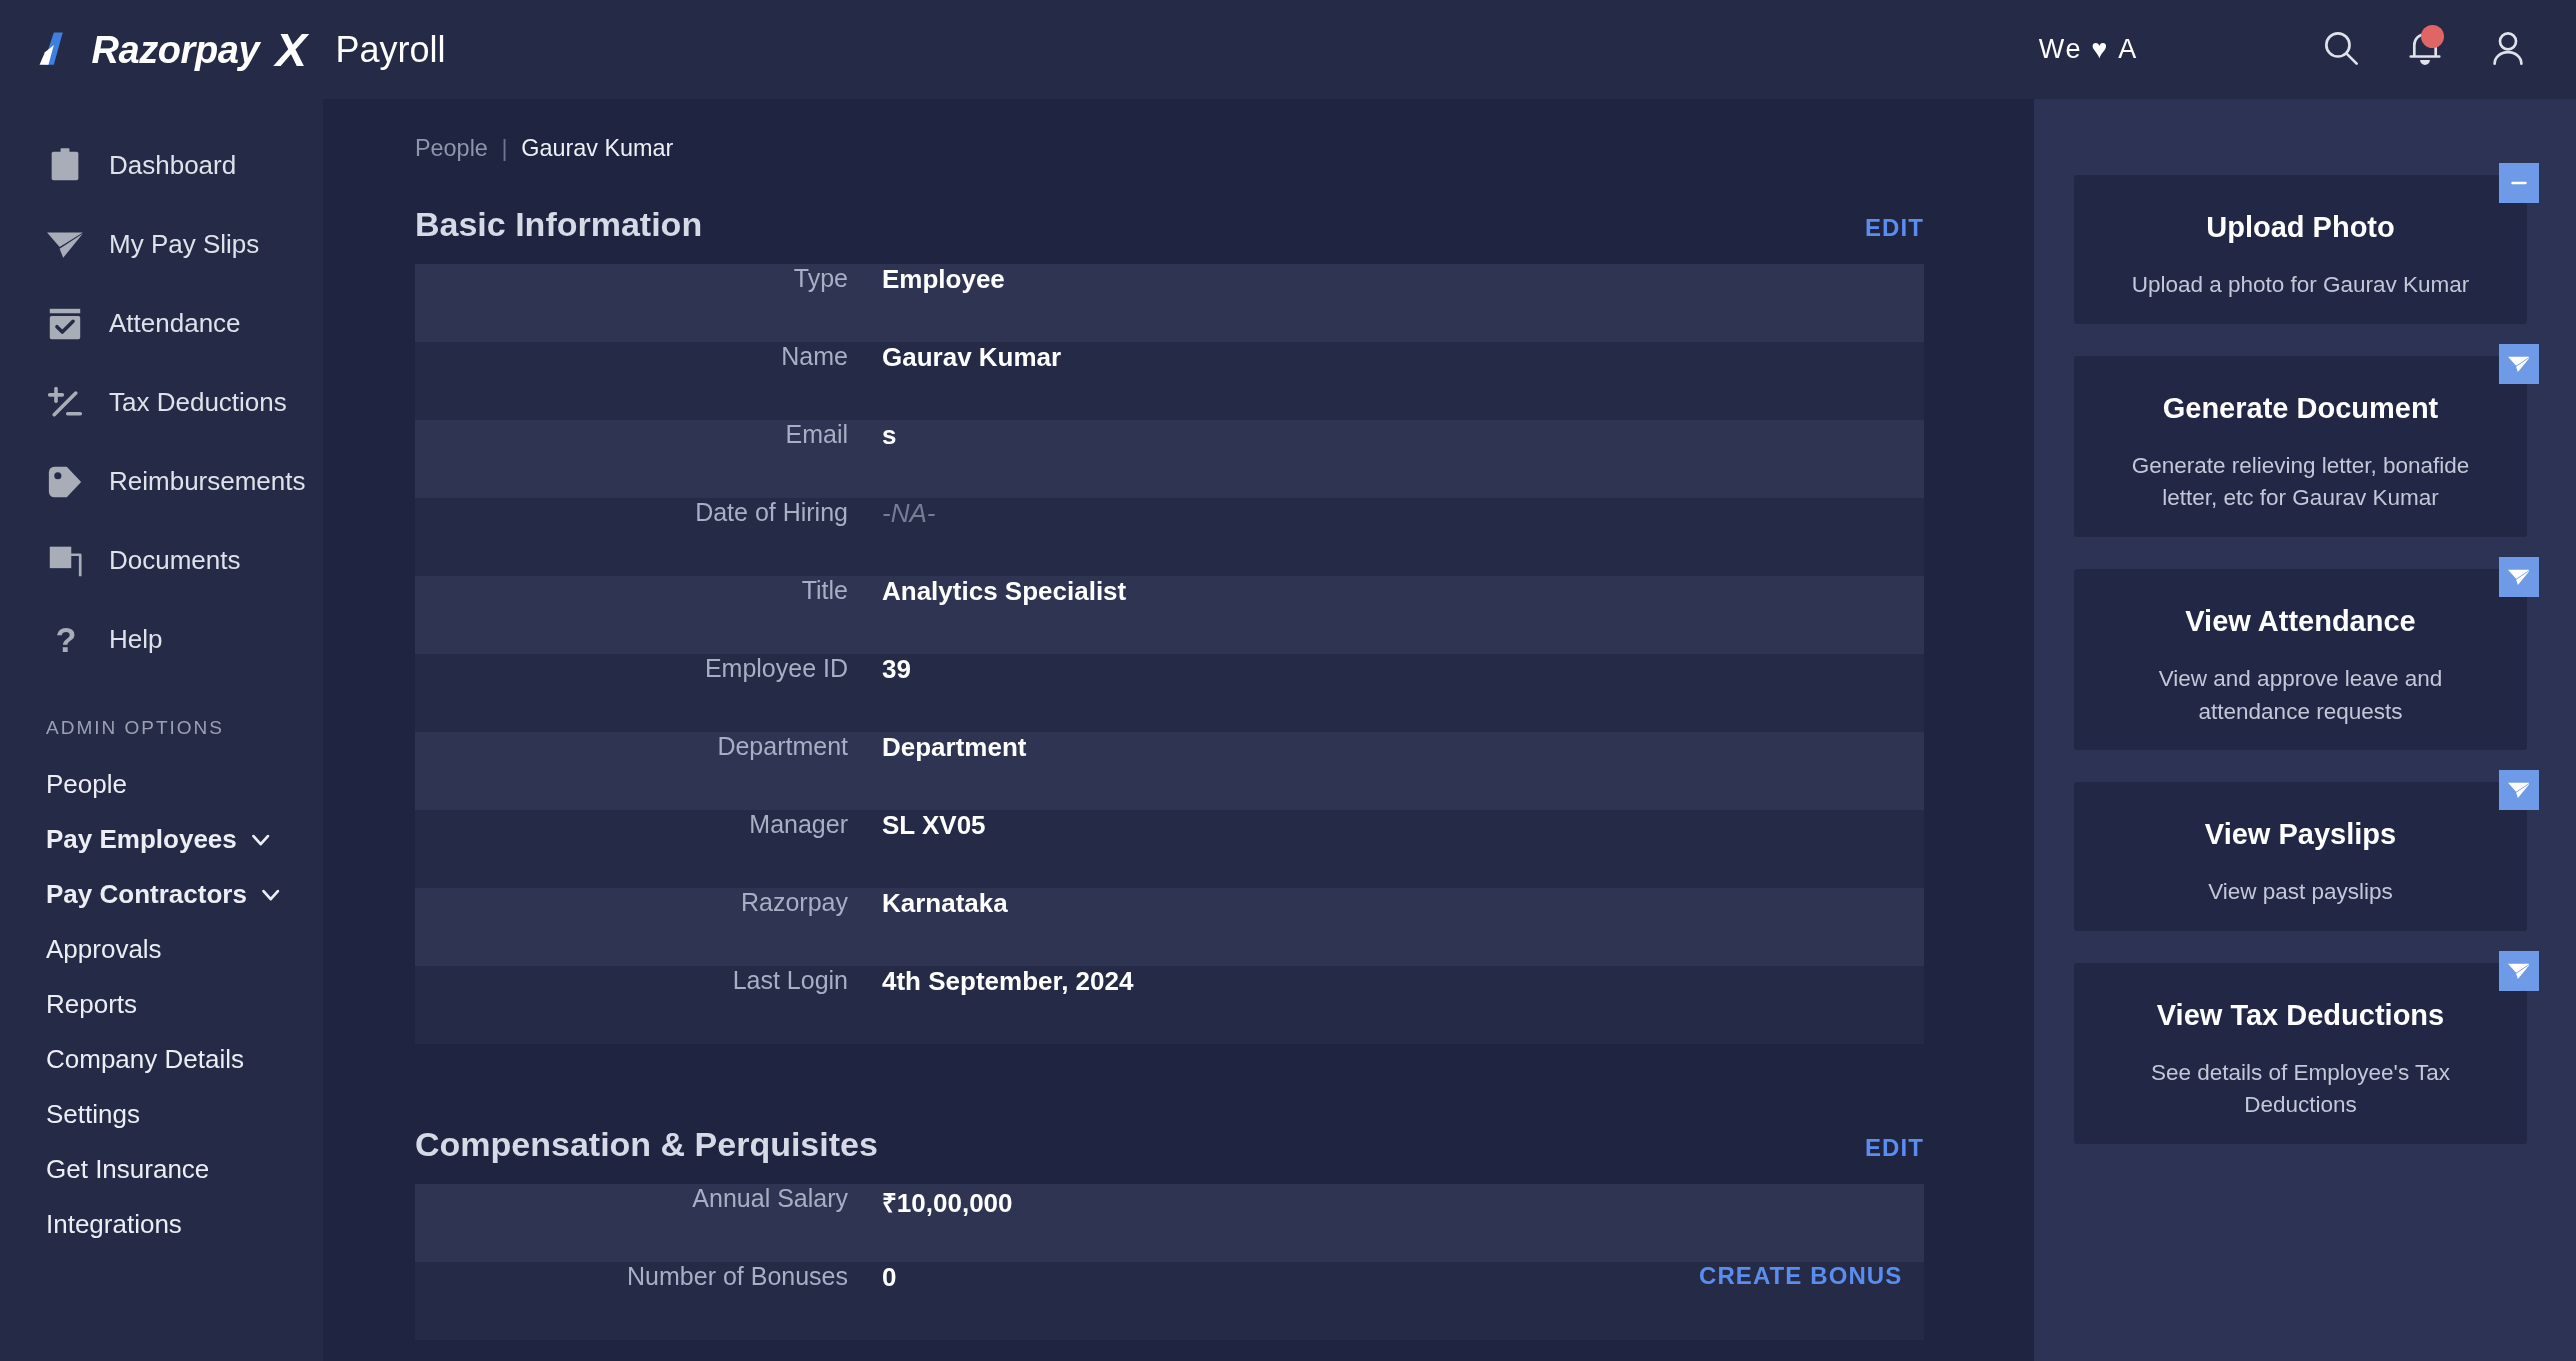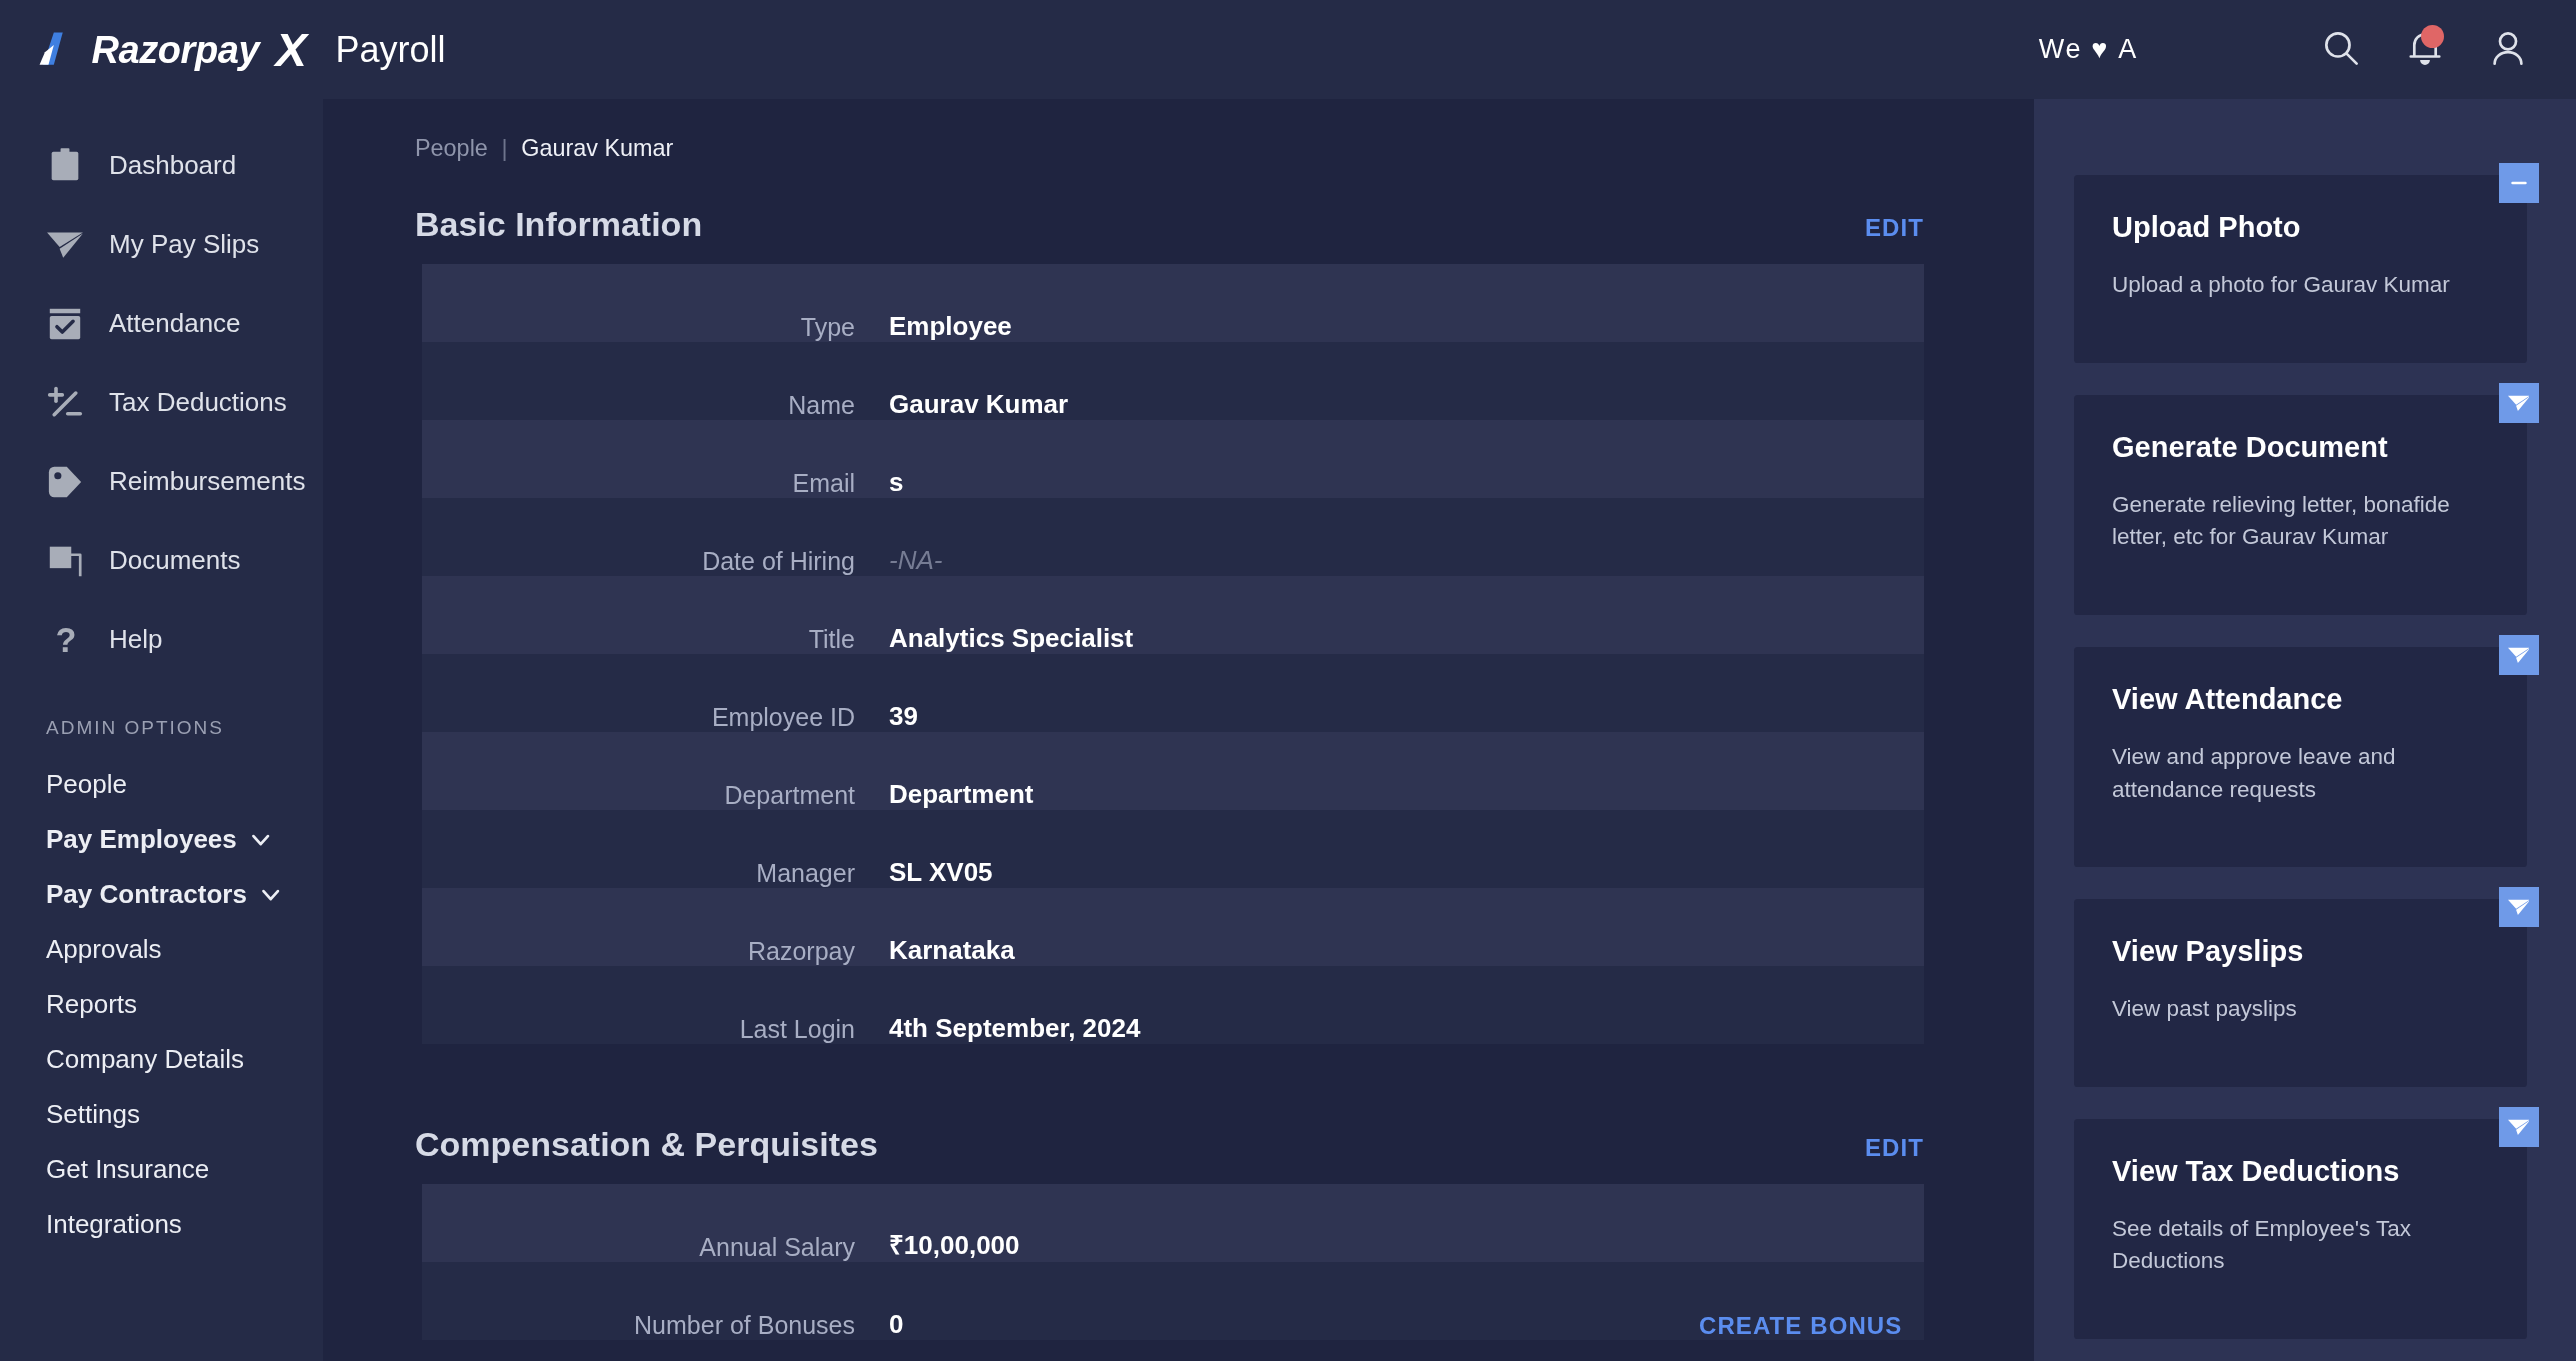--- a/index.html
+++ b/index.html
@@ -96,21 +96,21 @@
     display: flex; align-items: baseline; justify-content: space-between;
     margin: 43px 56px 20px 56px;
   }
   .sec-title { font-size: 34px; color: #d6dae6; font-weight: bold; text-align: right; }
   .edit-link {
     font-size: 24px; color: #5b8def; font-weight: bold; letter-spacing: 1.1px;
   }
 
   .info-table { margin: 0 56px; }
   .row {
-    display: flex; align-items: flex-end; height: 78px; margin-left: 7px;
+    display: flex; align-items: flex-start; height: 78px;
   }
   .row.odd { background: #2f3452; }
   .row.even { background: #252b47; }
   .row-label {
     width: 467px; text-align: right; padding-right: 34px;
     font-size: 25px; color: #a8aec4; font-weight: 400;
   }
   .row-value {
     font-size: 26px; color: #ffffff; font-weight: bold; flex: 1;
   }
@@ -123,21 +123,21 @@
   
   .rightpanel {
     position: absolute; left: 2034px; top: 99px;
     width: 542px; height: 1263px;
     background: #2d3354;
     padding: 76px 49px 0 40px;
     overflow: hidden;
   }
   .card {
     position: relative; background: #222745; border-radius: 3.6px;
-    padding: 36px 38px 61px 38px; margin-bottom: 32px;
+    padding: 36px 38px 22px 38px; margin-bottom: 32px; text-align: center;
   }
   .card-badge {
     position: absolute; top: -11.7px; right: -11.7px;
     width: 40px; height: 40px; background: #6f9ae8;
     display: flex; align-items: center; justify-content: center;
   }
   .card-title {
     font-size: 29px; color: #ffffff; font-weight: bold; margin-bottom: 25px;
   }
   .card-desc {

